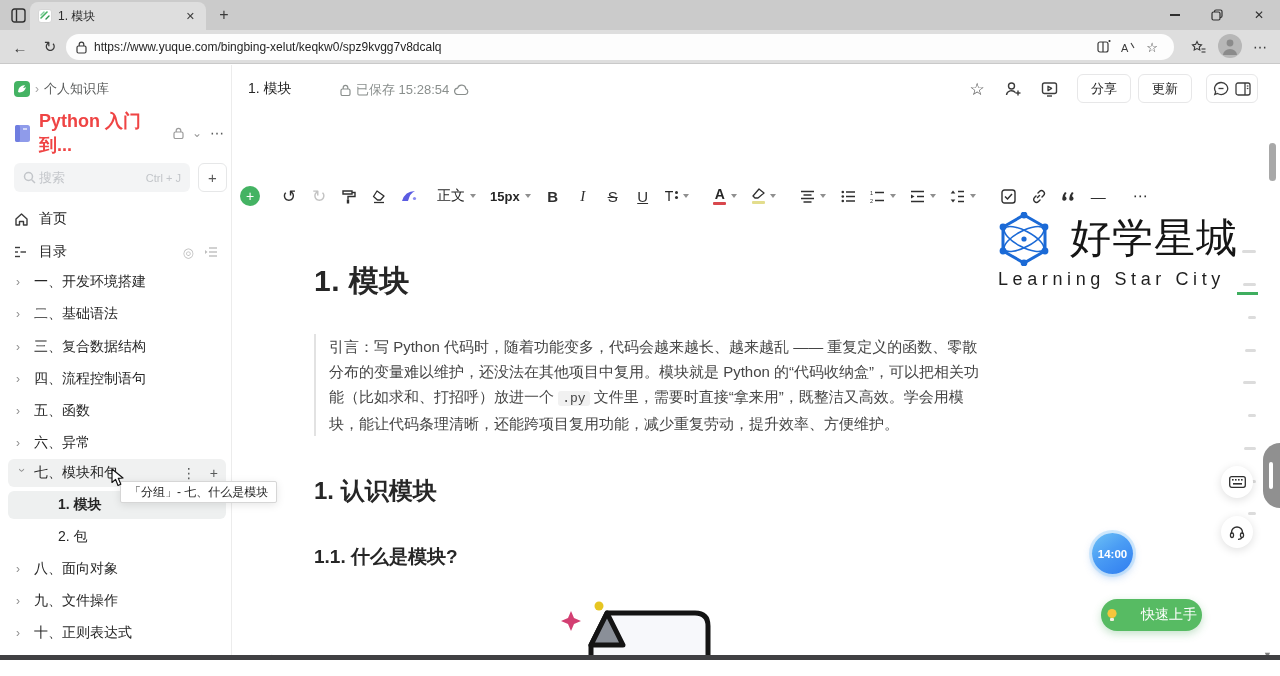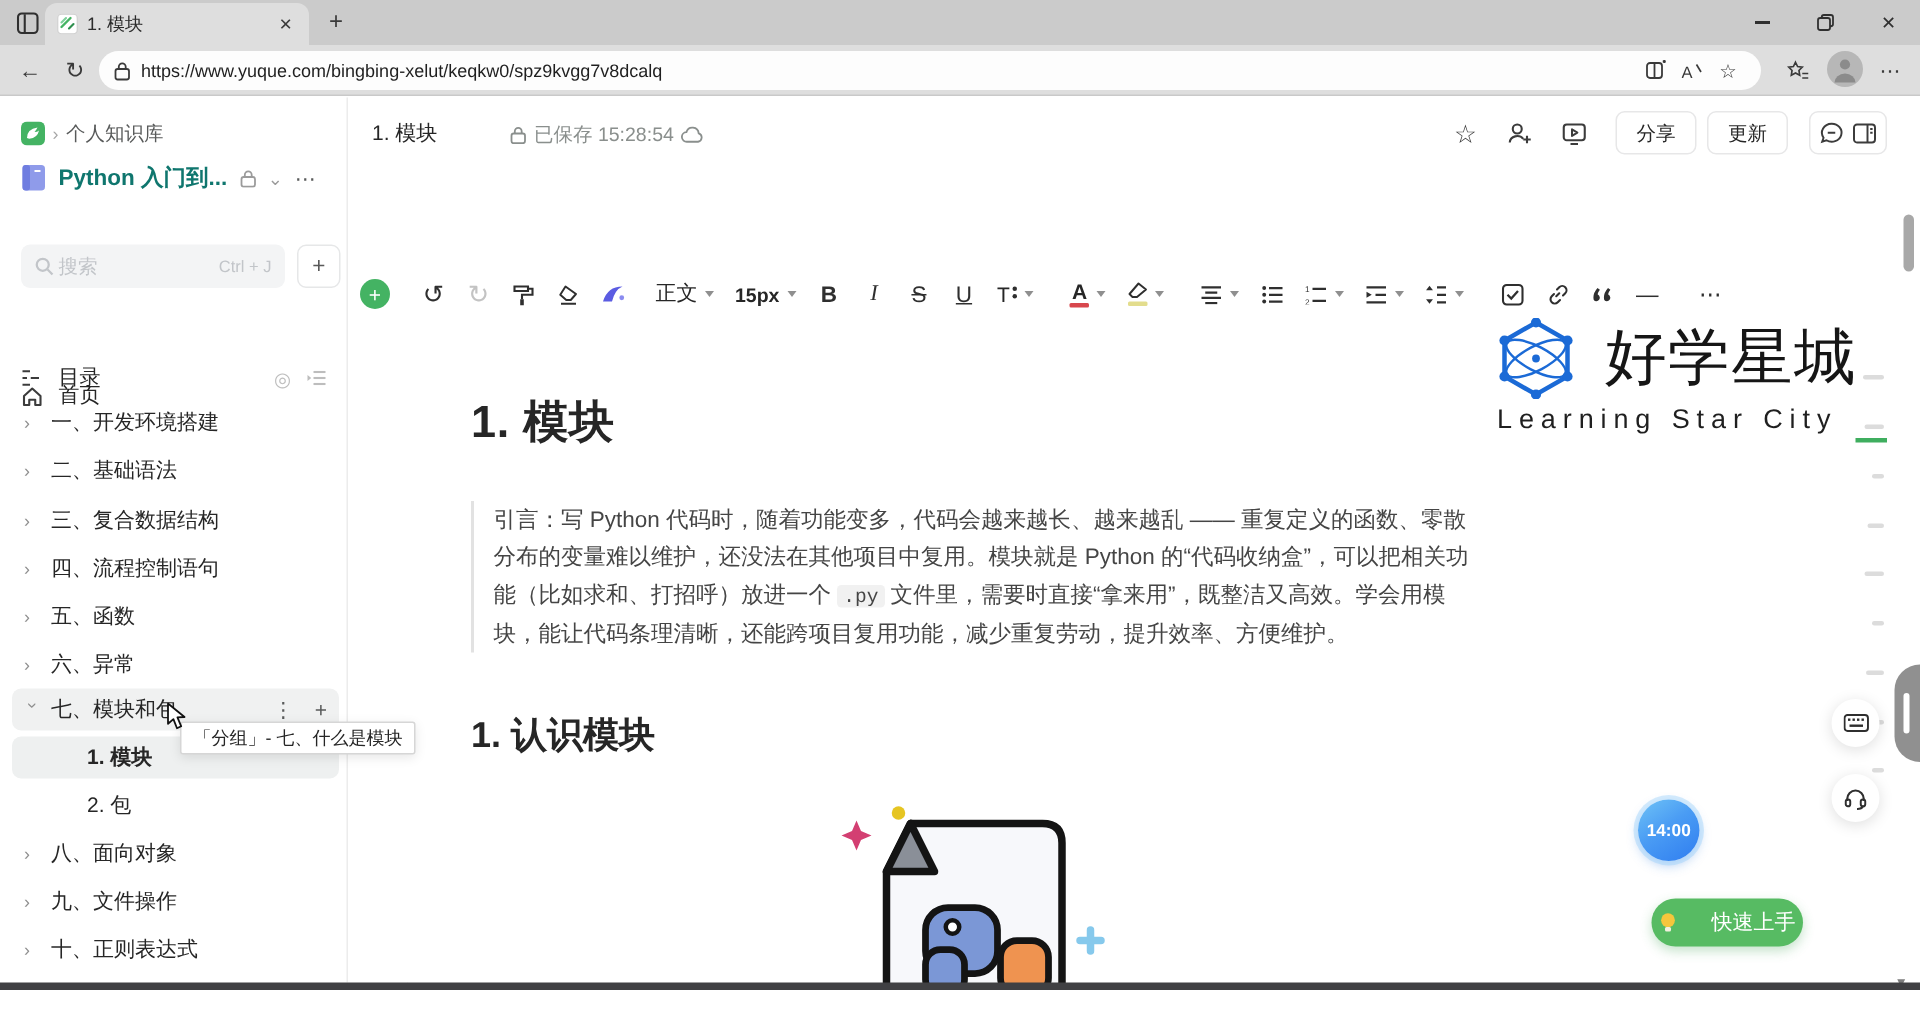--- a/index.html
+++ b/index.html
@@ -28,21 +28,21 @@
   .avatar svg { display:block; margin:4px auto 0; }
 
   
   .app { position:absolute; top:65px; left:0; right:0; bottom:5px; background:#fff; }
 
   
   .sidebar { position:absolute; left:0; top:0; bottom:0; width:232px; background:#fff; border-right:1px solid #ececec; }
   .ws-row { position:absolute; left:14px; top:15px; display:flex; align-items:center; font-size:13px; color:#585a5a; }
   .ws-chev { color:#a6a6a6; margin:0 5px; font-size:12px; }
   .book-row { position:absolute; left:14px; top:44px; display:flex; align-items:center; width:210px; }
-  .book-title { font-size:15px; font-weight:bold; color:#0f766e; margin-left:8px; }
+  .book-title { font-size:18px; font-weight:bold; color:#ef4444; margin-left:8px; }
   .book-ic { margin-left:8px; color:#9b9b9b; font-size:12px; display:flex; align-items:center; }
   .search-pill { position:absolute; left:14px; top:98px; width:176px; height:29px; background:#f3f4f5; border-radius:6px; display:flex; align-items:center; padding:0 9px; }
   .search-ph { flex:1; font-size:13px; color:#c2c5c9; margin-left:3px; }
   .search-sc { font-size:11px; color:#c2c5c9; }
   .add-btn { position:absolute; left:198px; top:98px; width:29px; height:29px; border:1px solid #e6e7e8; border-radius:6px; background:#fff; color:#595959; font-size:15px; display:flex; align-items:center; justify-content:center; }
   .side-nav { position:absolute; left:14px; width:204px; height:28px; display:flex; align-items:center; font-size:14px; color:#262626; }
   .side-nav .lbl { margin-left:10px; }
   .toc-tools { margin-left:auto; display:flex; align-items:center; gap:10px; color:#bdbdbd; }
   .tree-row { position:absolute; left:8px; width:218px; height:28px; display:flex; align-items:center; font-size:14px; color:#262626; border-radius:6px; padding:0 8px; }
   .tree-chev { color:#8f8f8f; font-size:12px; width:12px; display:inline-block; }
@@ -226,21 +226,21 @@
           <svg width="13" height="13" viewBox="0 0 13 13">
               <circle cx="5.5" cy="5.5" r="4" fill="none" stroke="#c2c5c9" stroke-width="1.5"></circle>
               <line x1="8.7" y1="8.7" x2="12" y2="12" stroke="#c2c5c9" stroke-width="1.5"></line>
             </svg>
         </span>
         <span class="search-ph">搜索</span>
         <span class="search-sc">Ctrl + J</span>
       </div>
       <div class="add-btn">+</div>
 
-      <div class="side-nav" style="top:140px;margin-top:45px;">
+      <div class="side-nav" style="top:140px;">
         <span>
           <svg width="15" height="15" viewBox="0 0 15 15">
               <path d="M2,7 L7.5,2 L13,7 V13 H9.5 V9.5 h-4 V13 H2 Z" fill="none" stroke="#3c3c3c" stroke-width="1.4" stroke-linejoin="round"></path>
             </svg>
         </span>
         <span class="lbl">首页</span>
       </div>
       <div class="side-nav" style="top:173px;">
         <span>
           <svg width="15" height="14" viewBox="0 0 15 14">
@@ -522,20 +522,21 @@
       <div class="wm-en">Learning Star City</div>
       <div class="wm-dash"></div>
     </div>
 
     <div class="content">
       <div class="h1">1. 模块</div>
       <div class="quote">
         <span>引言：写 Python 代码时，随着功能变多，代码会越来越长、越来越乱 —— 重复定义的函数、零散分布的变量难以维护，还没法在其他项目中复用。模块就是 Python 的“代码收纳盒”，可以把相关功能（比如求和、打招呼）放进一个 </span><span class="icode">.py</span><span> 文件里，需要时直接“拿来用”，既整洁又高效。学会用模块，能让代码条理清晰，还能跨项目复用功能，减少重复劳动，提升效率、方便维护。</span>
       </div>
       <div class="h2">1. 认识模块</div>
+      <div class="h3">1.1. 什么是模块?</div>
       <div class="illus">
         <svg width="190" height="130" viewBox="0 0 190 130">
           <circle cx="44" cy="9" r="4.5" fill="#e6c522"></circle>
           <path d="M16,14 l3,7 7,3 -7,3 -3,7 -3,-7 -7,-3 7,-3 z" fill="#d33f72"></path>
           <path d="M52,16 H140 Q153,16 153,29 V130 H36 V48 Z" fill="#f7f8fb" stroke="#141414" stroke-width="5" stroke-linejoin="round"></path>
           <path d="M52,16 L36,48 H68 Z" fill="#8a8f98" stroke="#141414" stroke-width="5" stroke-linejoin="round"></path>
           <rect x="62" y="72" width="48" height="44" rx="15" fill="#7b97d6" stroke="#141414" stroke-width="4.5"></rect>
           <rect x="62" y="100" width="26" height="30" rx="10" fill="#7b97d6" stroke="#141414" stroke-width="4.5"></rect>
           <circle cx="80" cy="85" r="4.5" fill="#fff" stroke="#141414" stroke-width="3"></circle>
           <rect x="112" y="94" width="32" height="36" rx="11" fill="#ef9350" stroke="#141414" stroke-width="4.5"></rect>

